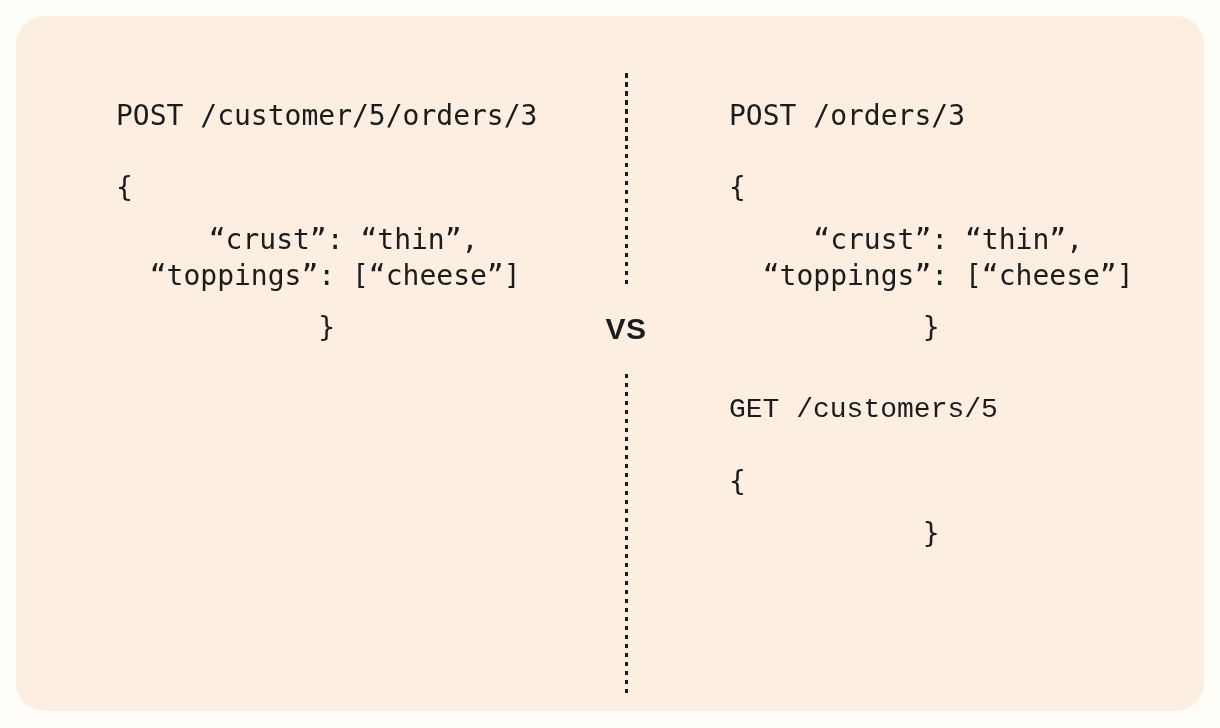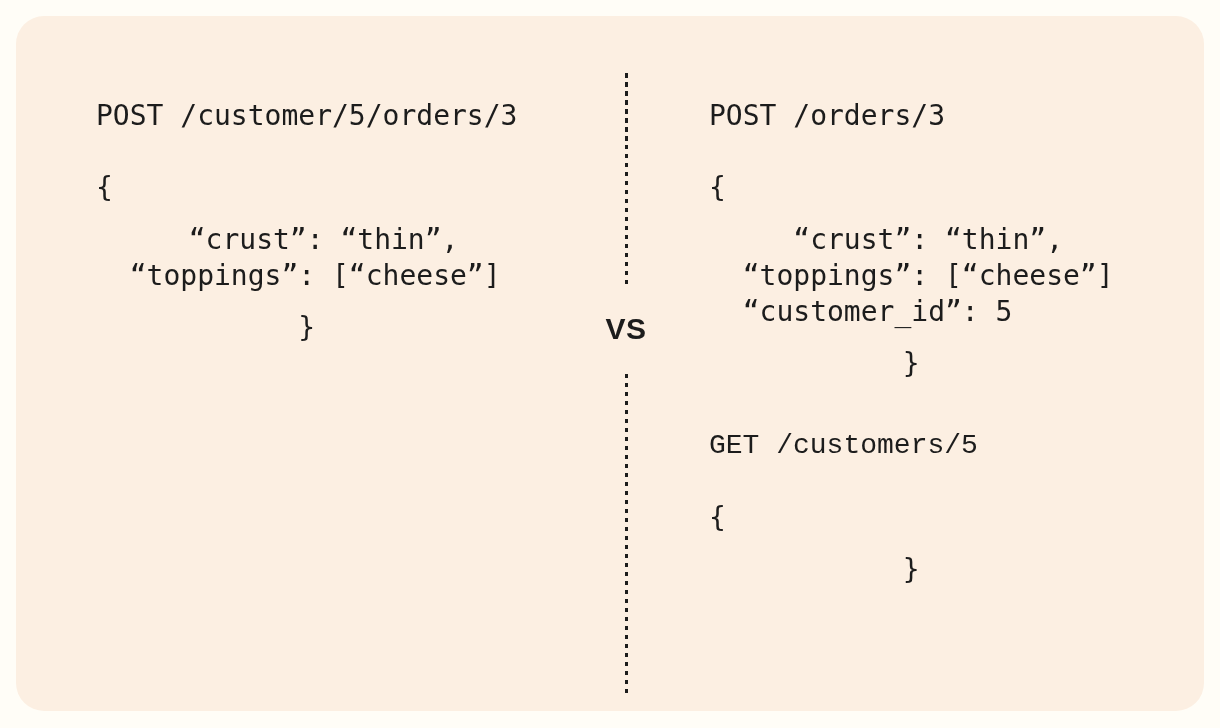--- a/index.html
+++ b/index.html
@@ -37,20 +37,21 @@
   }
   .code-col.left  { left: 80px; }
   .code-col.right { left: 693px; }
   .code-line {
     font-family: "DejaVu Sans Mono", monospace;
     font-size: 28px;
     height: 36px;
     line-height: 36px;
     white-space: pre;
     color: var(--ink);
+    margin-left: 20px;
   }
   
   .gap-header  { margin-top: 36px; }  
   .gap-sm      { margin-top: 16px; text-align: center; }  
   .gap-section { margin-top: 46px; font-family: Liberation Mono, monospace; }  
   .divider {
     position: absolute;
     left: 580px;
     top: 57px;
     width: 60px;
@@ -105,21 +106,20 @@
         <span class="vs">VS</span>
       </div>
       <div class="dash-seg seg-bottom"></div>
     </div>
 
     <div class="code-col right">
       <div class="code-line">POST /orders/3</div>
       <div class="code-line gap-header">{</div>
       <div class="code-line gap-sm">  “crust”: “thin”,</div>
       <div class="code-line">  “toppings”: [“cheese”]</div>
-      <div class="code-line">  “customer_id”: 5</div>
       <div class="code-line gap-sm">}</div>
       <div class="code-line gap-section">GET /customers/5</div>
       <div class="code-line gap-header">{</div>
       <div class="code-line gap-sm">}</div>
     </div>
 
   </div>
 </div>
 
 </body></html>

